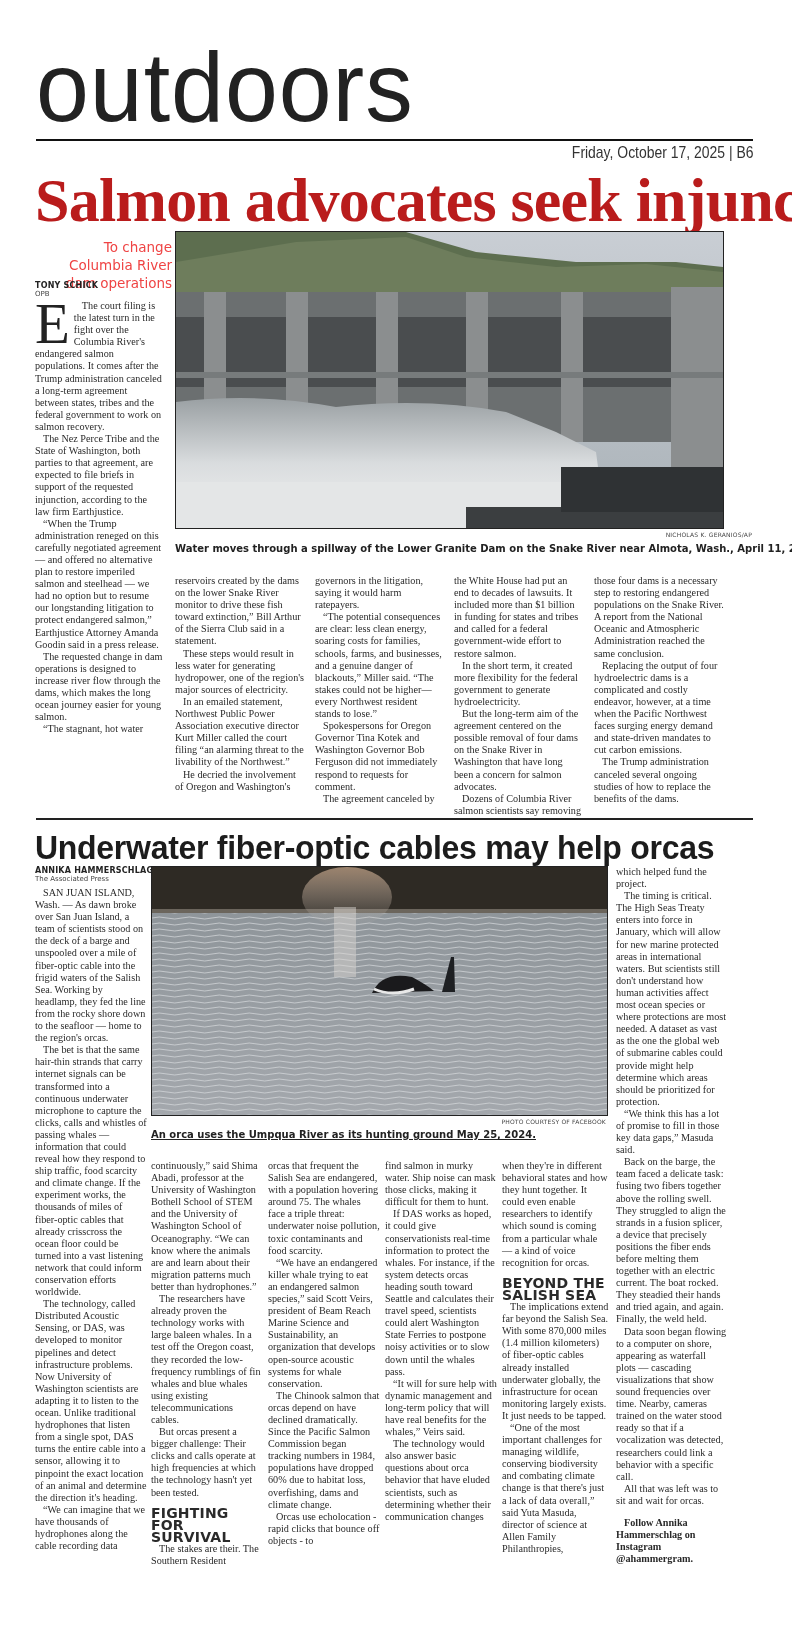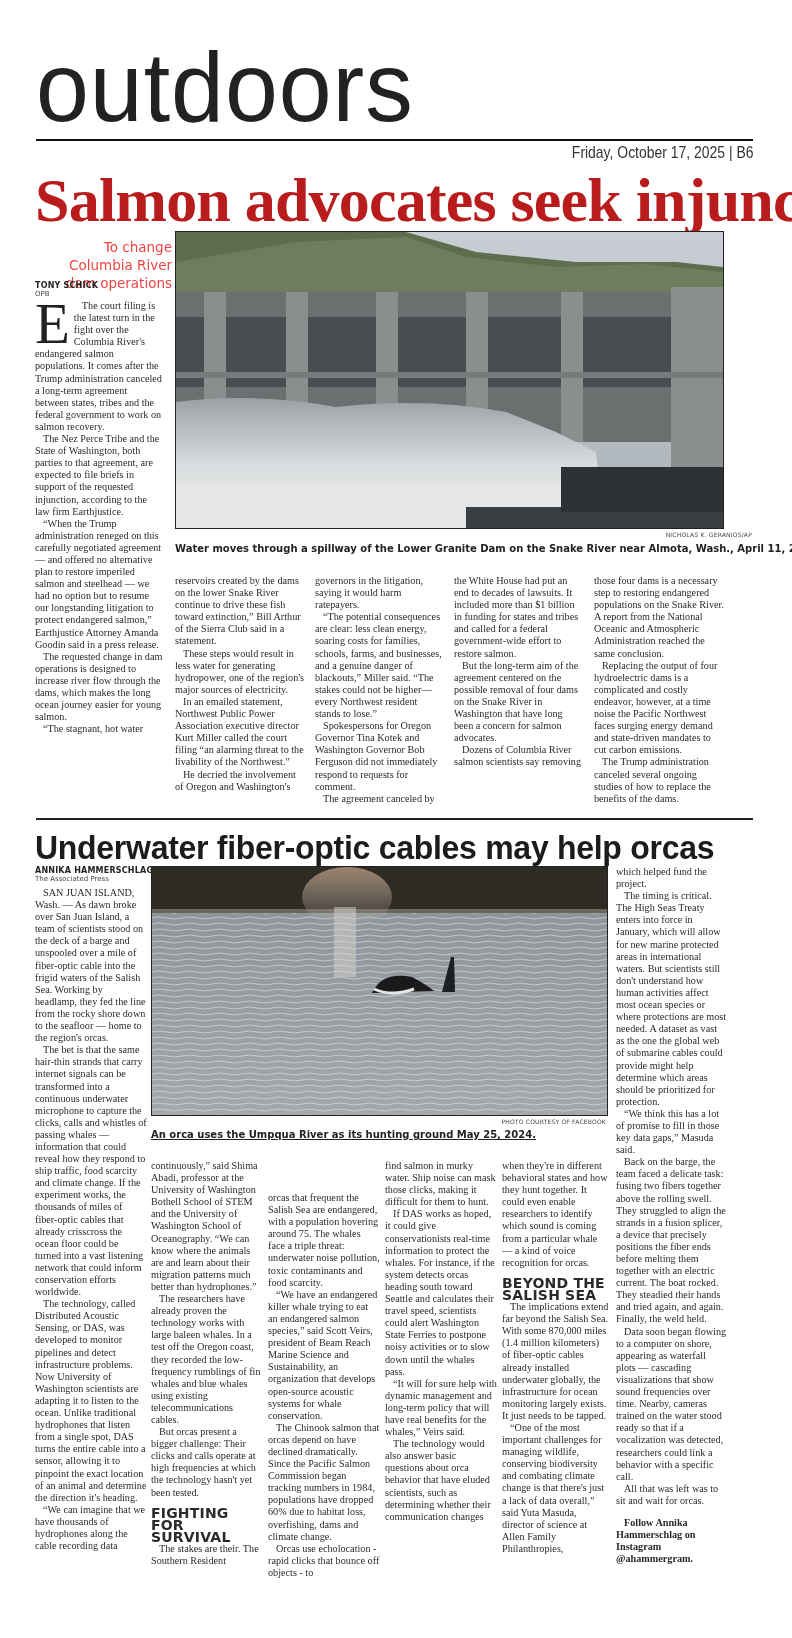--- a/index.html
+++ b/index.html
@@ -80,39 +80,40 @@
 <div class="col" style="left:35px;top:300px;width:128px;">
   <span class="dropcap">E</span>
   <p>The court filing is the latest turn in the fight over the Columbia River's endangered salmon populations. It comes after the Trump administration canceled a long-term agreement between states, tribes and the federal government to work on salmon recovery.</p>
   <p>The Nez Perce Tribe and the State of Washington, both parties to that agreement, are expected to file briefs in support of the requested injunction, according to the law firm Earthjustice.</p>
   <p>“When the Trump administration reneged on this carefully negotiated agreement — and offered no alternative plan to restore imperiled salmon and steelhead — we had no option but to resume our longstanding litigation to protect endangered salmon,” Earthjustice Attorney Amanda Goodin said in a press release.</p>
   <p>The requested change in dam operations is designed to increase river flow through the dams, which makes the long ocean journey easier for young salmon.</p>
   <p>“The stagnant, hot water</p>
 </div>
 
 <div class="col" style="left:175px;top:575px;width:130px;">
-  <p class="noindent">reservoirs created by the dams on the lower Snake River continue to drive these fish toward extinction,” Bill Arthur of the Sierra Club said in a statement.</p>
+  <p class="noindent">reservoirs created by the dams on the lower Snake River monitor to drive these fish toward extinction,” Bill Arthur of the Sierra Club said in a statement.</p>
   <p>These steps would result in less water for generating hydropower, one of the region's major sources of electricity.</p>
   <p>In an emailed statement, Northwest Public Power Association executive director Kurt Miller called the court filing “an alarming threat to the livability of the Northwest.”</p>
   <p>He decried the involvement of Oregon and Washington's</p>
 </div>
 <div class="col" style="left:315px;top:575px;width:128px;">
   <p class="noindent">governors in the litigation, saying it would harm ratepayers.</p>
   <p>“The potential consequences are clear: less clean energy, soaring costs for families, schools, farms, and businesses, and a genuine danger of blackouts,” Miller said. “The stakes could not be higher—every Northwest resident stands to lose.”</p>
   <p>Spokespersons for Oregon Governor Tina Kotek and Washington Governor Bob Ferguson did not immediately respond to requests for comment.</p>
   <p>The agreement canceled by</p>
 </div>
 <div class="col" style="left:454px;top:575px;width:130px;">
   <p class="noindent">the White House had put an end to decades of lawsuits. It included more than $1 billion in funding for states and tribes and called for a federal government-wide effort to restore salmon.</p>
+  <p>In the short term, it created more flexibility for the federal government to generate hydroelectricity.</p>
   <p>But the long-term aim of the agreement centered on the possible removal of four dams on the Snake River in Washington that have long been a concern for salmon advocates.</p>
   <p>Dozens of Columbia River salmon scientists say removing</p>
 </div>
 <div class="col" style="left:594px;top:575px;width:130px;">
   <p class="noindent">those four dams is a necessary step to restoring endangered populations on the Snake River. A report from the National Oceanic and Atmospheric Administration reached the same conclusion.</p>
-  <p>Replacing the output of four hydroelectric dams is a complicated and costly endeavor, however, at a time noise the Pacific Northwest faces surging energy demand and state-driven mandates to cut carbon emissions.</p>
+  <p>Replacing the output of four hydroelectric dams is a complicated and costly endeavor, however, at a time when the Pacific Northwest faces surging energy demand and state-driven mandates to cut carbon emissions.</p>
   <p>The Trump administration canceled several ongoing studies of how to replace the benefits of the dams.</p>
 </div>
 
 <div class="abs mid-rule"></div>
 
 <div class="abs headline2">Underwater fiber-optic cables may help orcas</div>
 
 <div class="abs" style="left:35px;top:866px;">
   <div class="byline-name">ANNIKA HAMMERSCHLAG</div>
   <div class="byline-org">The Associated Press</div>
@@ -155,21 +156,21 @@
 </div>
 
 <div class="col" style="left:151px;top:1160px;width:110px;">
   <p class="noindent">continuously,” said Shima Abadi, professor at the University of Washington Bothell School of STEM and the University of Washington School of Oceanography. “We can know where the animals are and learn about their migration patterns much better than hydrophones.”</p>
   <p>The researchers have already proven the technology works with large baleen whales. In a test off the Oregon coast, they recorded the low-frequency rumblings of fin whales and blue whales using existing telecommunications cables.</p>
   <p>But orcas present a bigger challenge: Their clicks and calls operate at high frequencies at which the technology hasn't yet been tested.</p>
   <p class="subhead">FIGHTING FOR SURVIVAL</p>
   <p>The stakes are their. The Southern Resident</p>
 </div>
 
-<div class="col" style="left:268px;top:1160px;width:112px;margin-top:32px;">
+<div class="col" style="left:268px;top:1160px;width:112px;">
   <p class="noindent">orcas that frequent the Salish Sea are endangered, with a population hovering around 75. The whales face a triple threat: underwater noise pollution, toxic contaminants and food scarcity.</p>
   <p>“We have an endangered killer whale trying to eat an endangered salmon species,” said Scott Veirs, president of Beam Reach Marine Science and Sustainability, an organization that develops open-source acoustic systems for whale conservation.</p>
   <p>The Chinook salmon that orcas depend on have declined dramatically. Since the Pacific Salmon Commission began tracking numbers in 1984, populations have dropped 60% due to habitat loss, overfishing, dams and climate change.</p>
   <p>Orcas use echolocation - rapid clicks that bounce off objects - to</p>
 </div>
 
 <div class="col" style="left:385px;top:1160px;width:112px;">
   <p class="noindent">find salmon in murky water. Ship noise can mask those clicks, making it difficult for them to hunt.</p>
   <p>If DAS works as hoped, it could give conservationists real-time information to protect the whales. For instance, if the system detects orcas heading south toward Seattle and calculates their travel speed, scientists could alert Washington State Ferries to postpone noisy activities or to slow down until the whales pass.</p>
   <p>“It will for sure help with dynamic management and long-term policy that will have real benefits for the whales,” Veirs said.</p>

